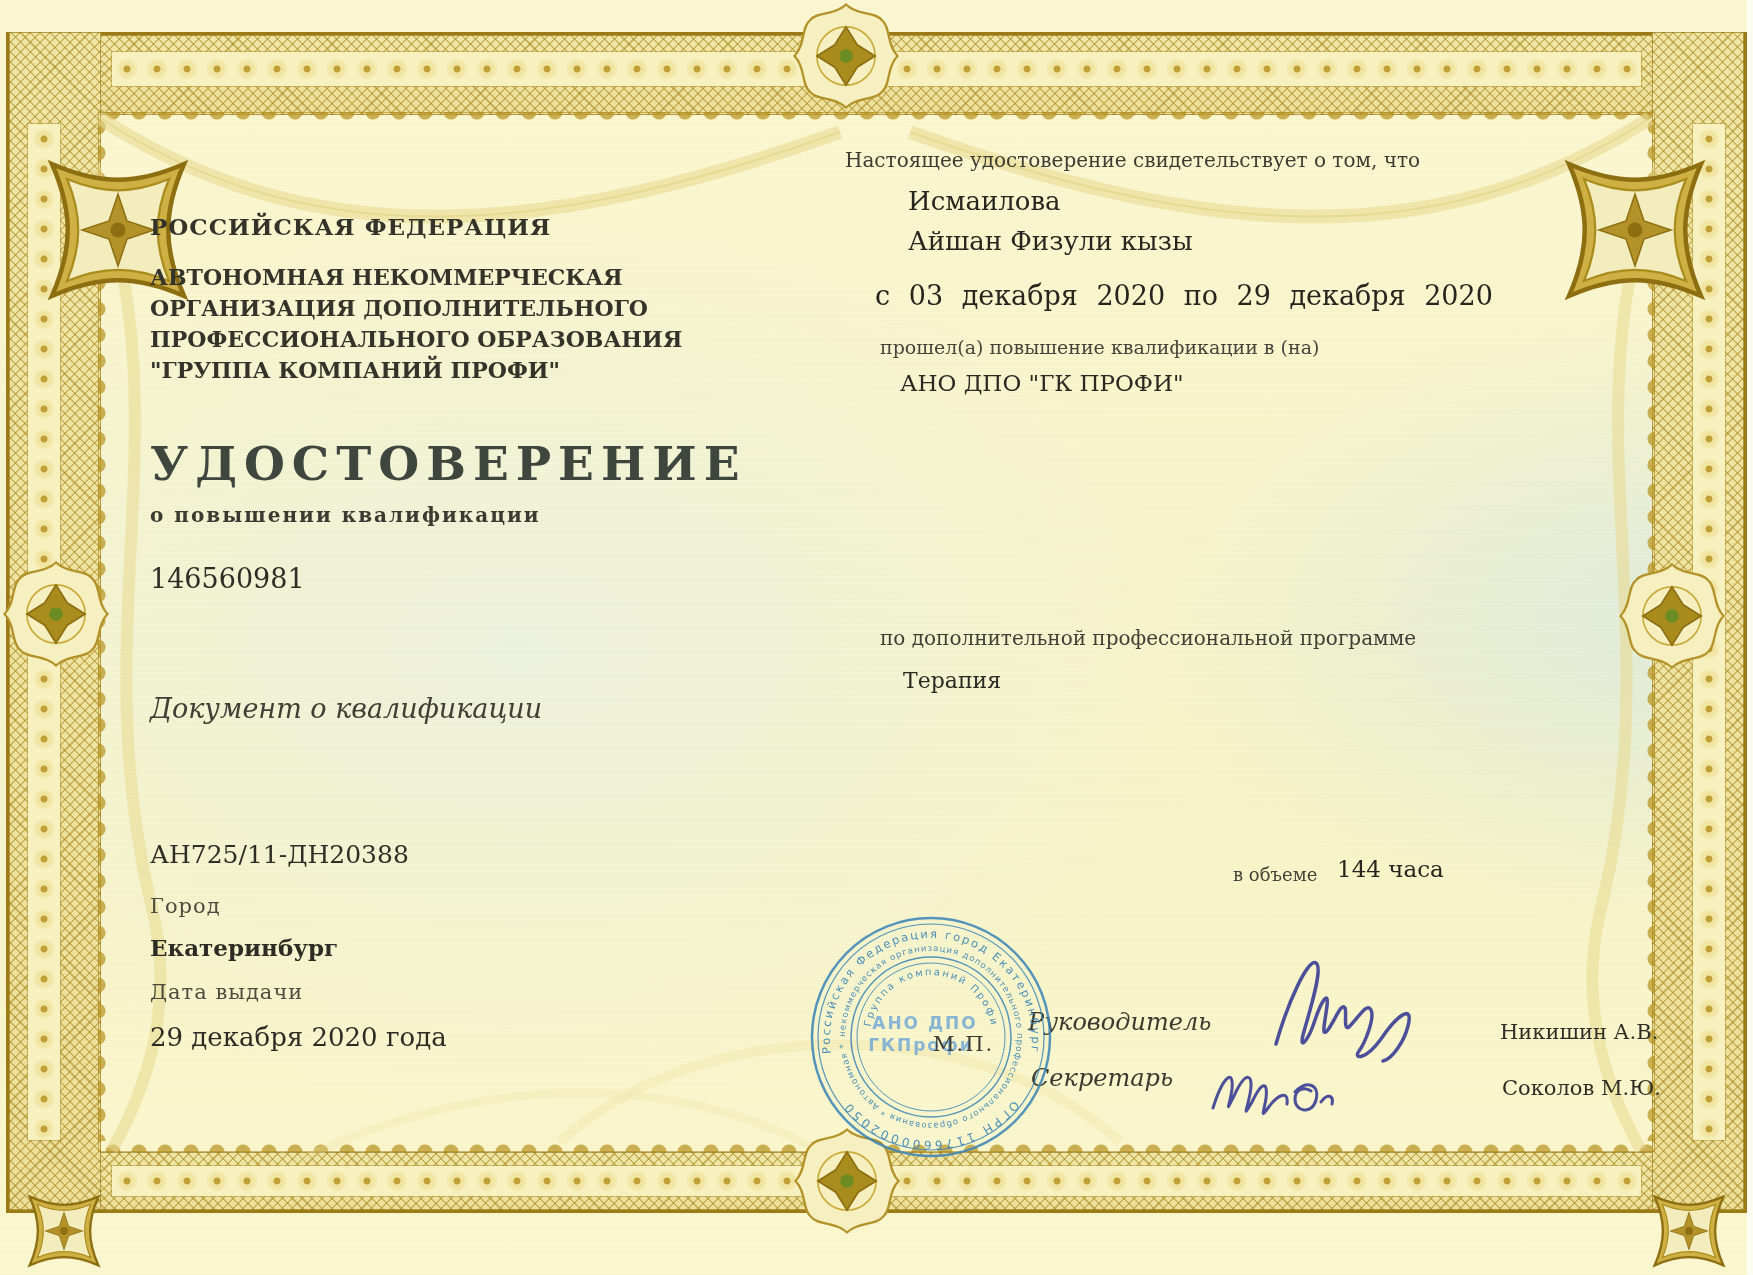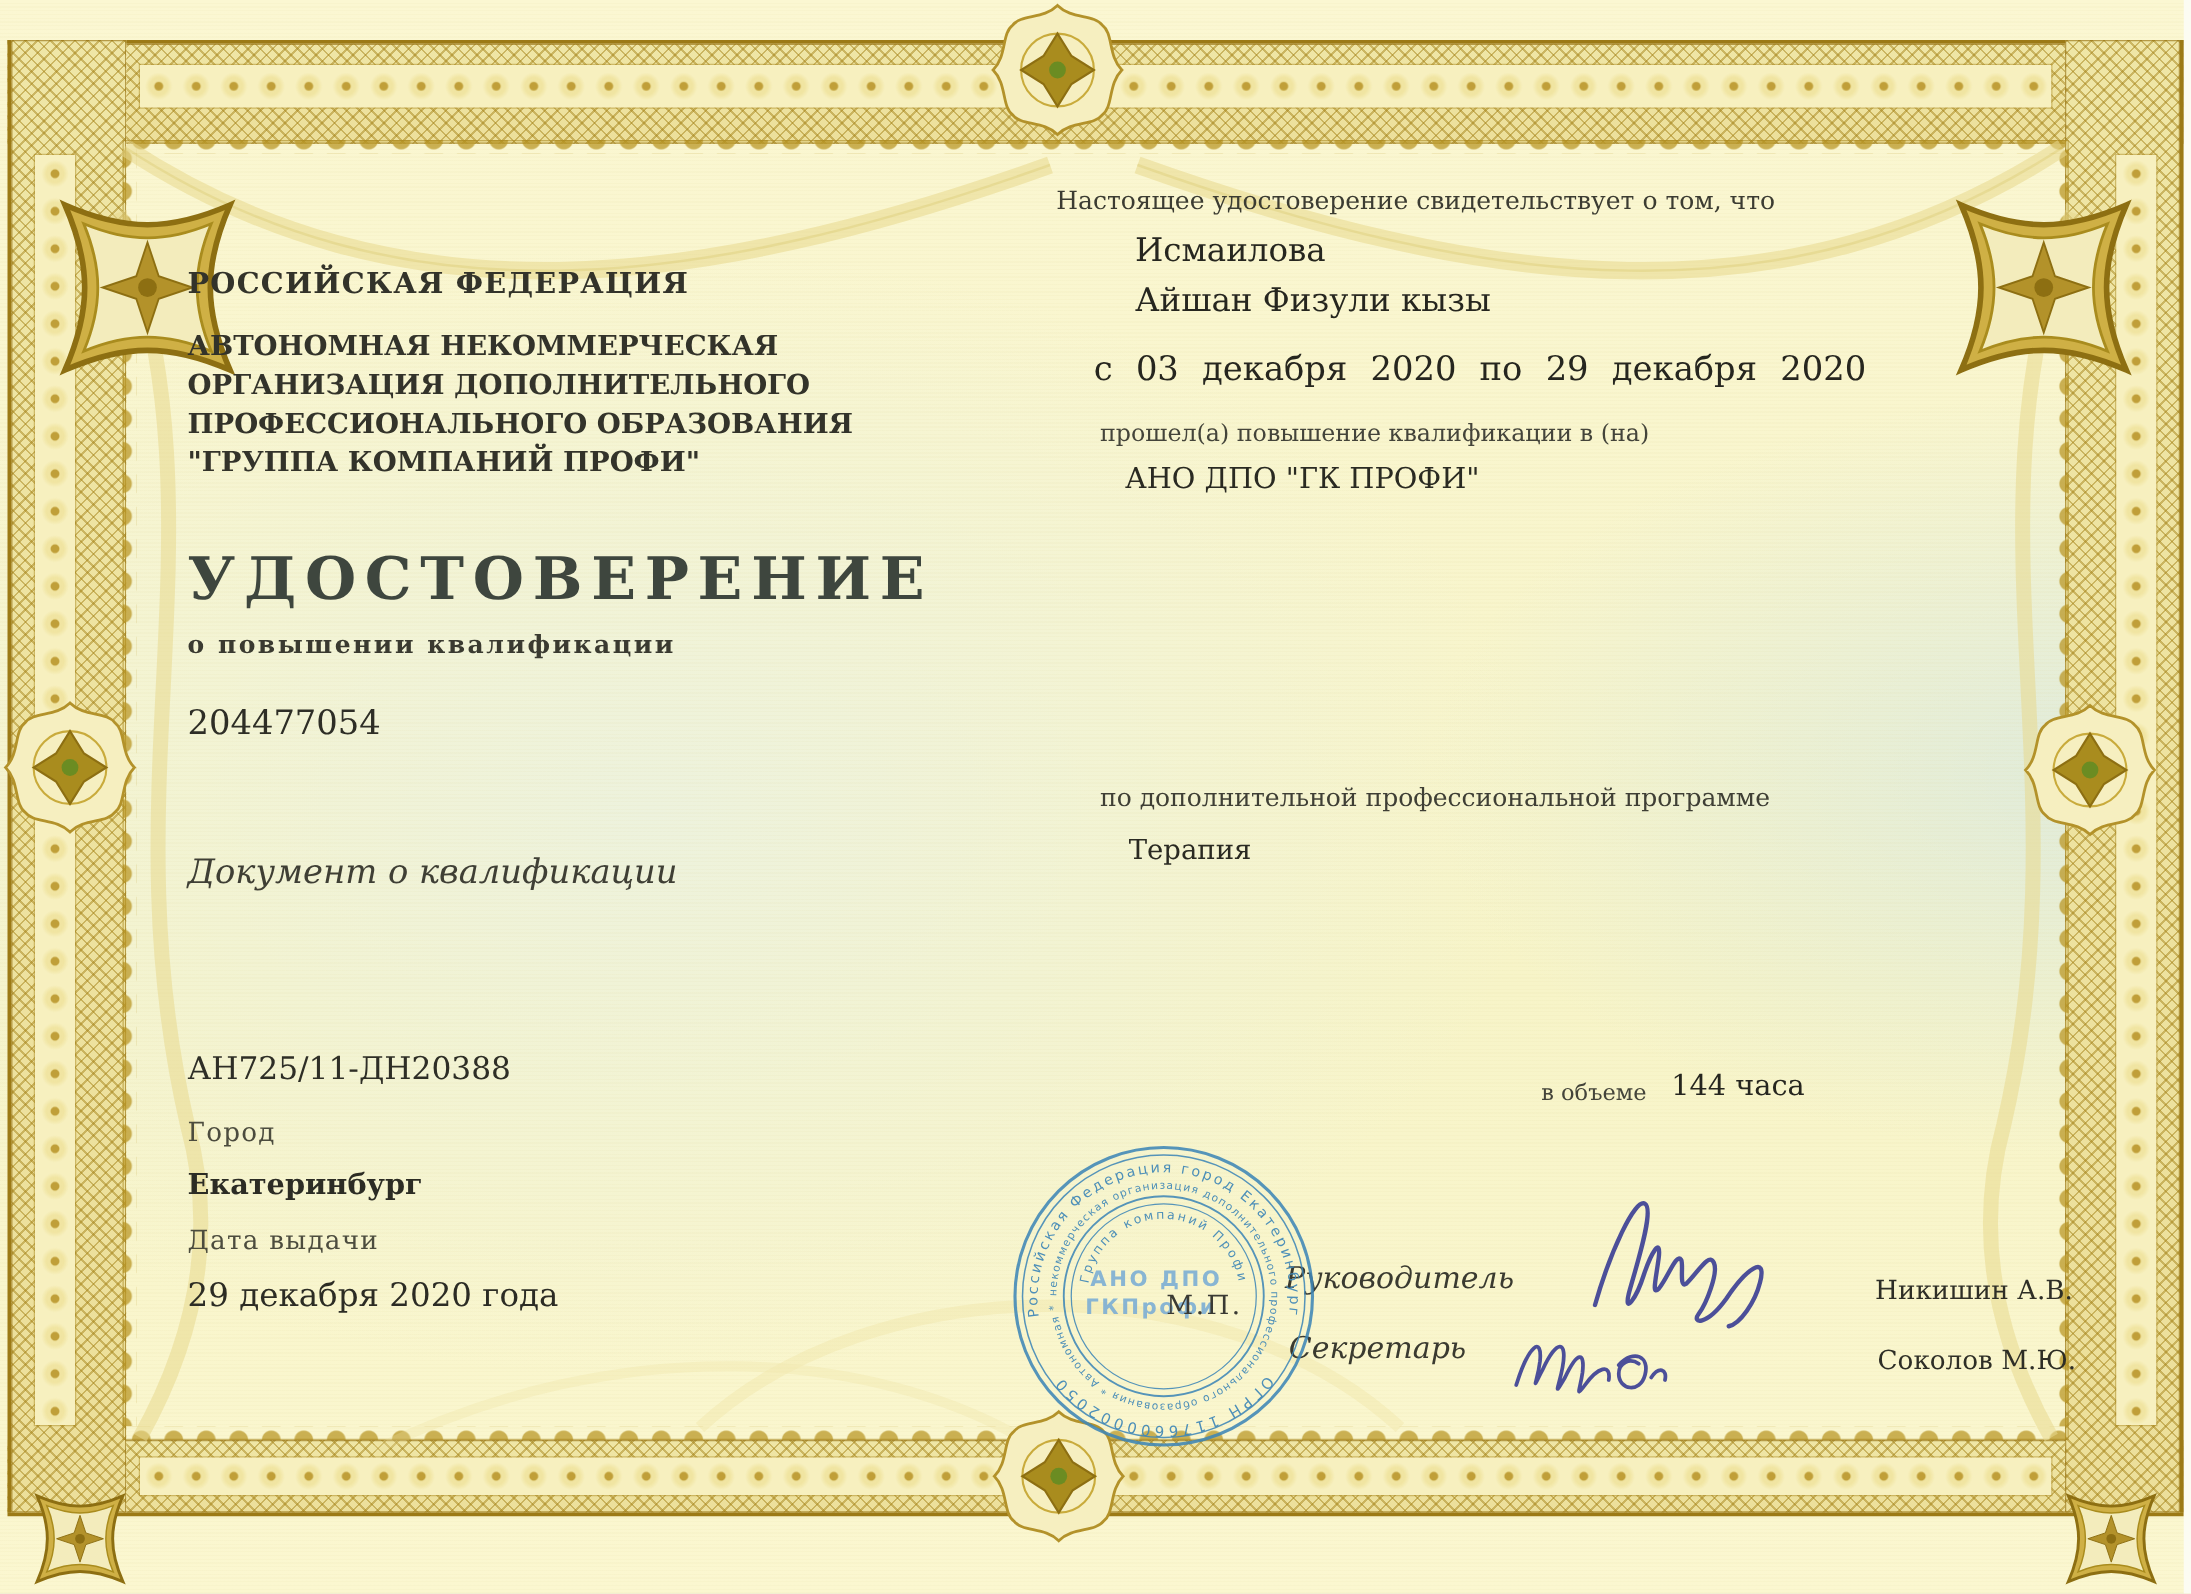--- a/index.html
+++ b/index.html
@@ -43,21 +43,21 @@
   .swoosh{position:absolute;left:0;top:0;pointer-events:none;}
   
   .abs{position:absolute;}
   .lcol{left:150px;width:560px;text-align:left;}
   .rcol{left:880px;width:600px;}
   .country{font-size:23px;font-weight:bold;letter-spacing:1px;color:#33332a;}
   .orgline{font-size:22px;font-weight:600;line-height:31px;color:#33332a;}
   .title{font-size:47px;font-weight:bold;letter-spacing:7px;color:#3e463e;}
   .subtitle{font-size:20px;font-weight:600;letter-spacing:2px;color:#3a3a30;}
   .number{font-size:27px;color:#2e2e26;}
-  .doctype{font-size:27px;font-style:italic;color:#3f3f35;}
+  .doctype{font-size:27px;font-style:italic;color:#3f3f35;margin-top:11px;}
   .label{font-size:21px;color:#4c4c3e;letter-spacing:1px;}
   .value-md{font-size:25px;color:#2e2e26;}
   .city{font-size:23px;font-weight:600;color:#2c2c24;}
   .issue{font-size:26px;color:#2c2c24;}
   .intro{font-size:20px;color:#3c3c32;}
   .person{font-size:26px;color:#26261f;}
   .period{display:flex;justify-content:space-between;font-size:27px;color:#26261f;}
   .completed{font-size:19px;color:#44443a;}
   .inst{font-size:23px;color:#2a2a22;}
   .program-label{font-size:20px;color:#3f3f35;}
@@ -152,21 +152,21 @@
   
   <div class="abs lcol country" style="top:213px">РОССИЙСКАЯ ФЕДЕРАЦИЯ</div>
   <div class="abs lcol title" style="top:436px">УДОСТОВЕРЕНИЕ</div>
   <div class="abs lcol" style="top:262px">
     <div class="orgline">АВТОНОМНАЯ НЕКОММЕРЧЕСКАЯ</div>
     <div class="orgline">ОРГАНИЗАЦИЯ ДОПОЛНИТЕЛЬНОГО</div>
     <div class="orgline">ПРОФЕССИОНАЛЬНОГО ОБРАЗОВАНИЯ</div>
     <div class="orgline">"ГРУППА КОМПАНИЙ ПРОФИ"</div>
   </div>
   <div class="abs lcol subtitle" style="top:503px">о повышении квалификации</div>
-  <div class="abs lcol number" style="top:563px">204477054</div>
+  <div class="abs lcol number" style="top:563px">146560981</div>
   <div class="abs lcol doctype" style="top:682px">Документ о квалификации</div>
   <div class="abs lcol value-md" style="top:840px">АН725/11-ДН20388</div>
   <div class="abs lcol label" style="top:894px">Город</div>
   <div class="abs lcol city" style="top:934px">Екатеринбург</div>
   <div class="abs lcol label" style="top:980px">Дата выдачи</div>
   <div class="abs lcol issue" style="top:1022px">29 декабря 2020 года</div>
 
   
   <div class="abs rcol intro" style="top:148px;transform:translateX(-35px)">Настоящее удостоверение свидетельствует о том, что</div>
   <div class="abs rcol person" style="top:186px;transform:translateX(28px)">Исмаилова</div>

